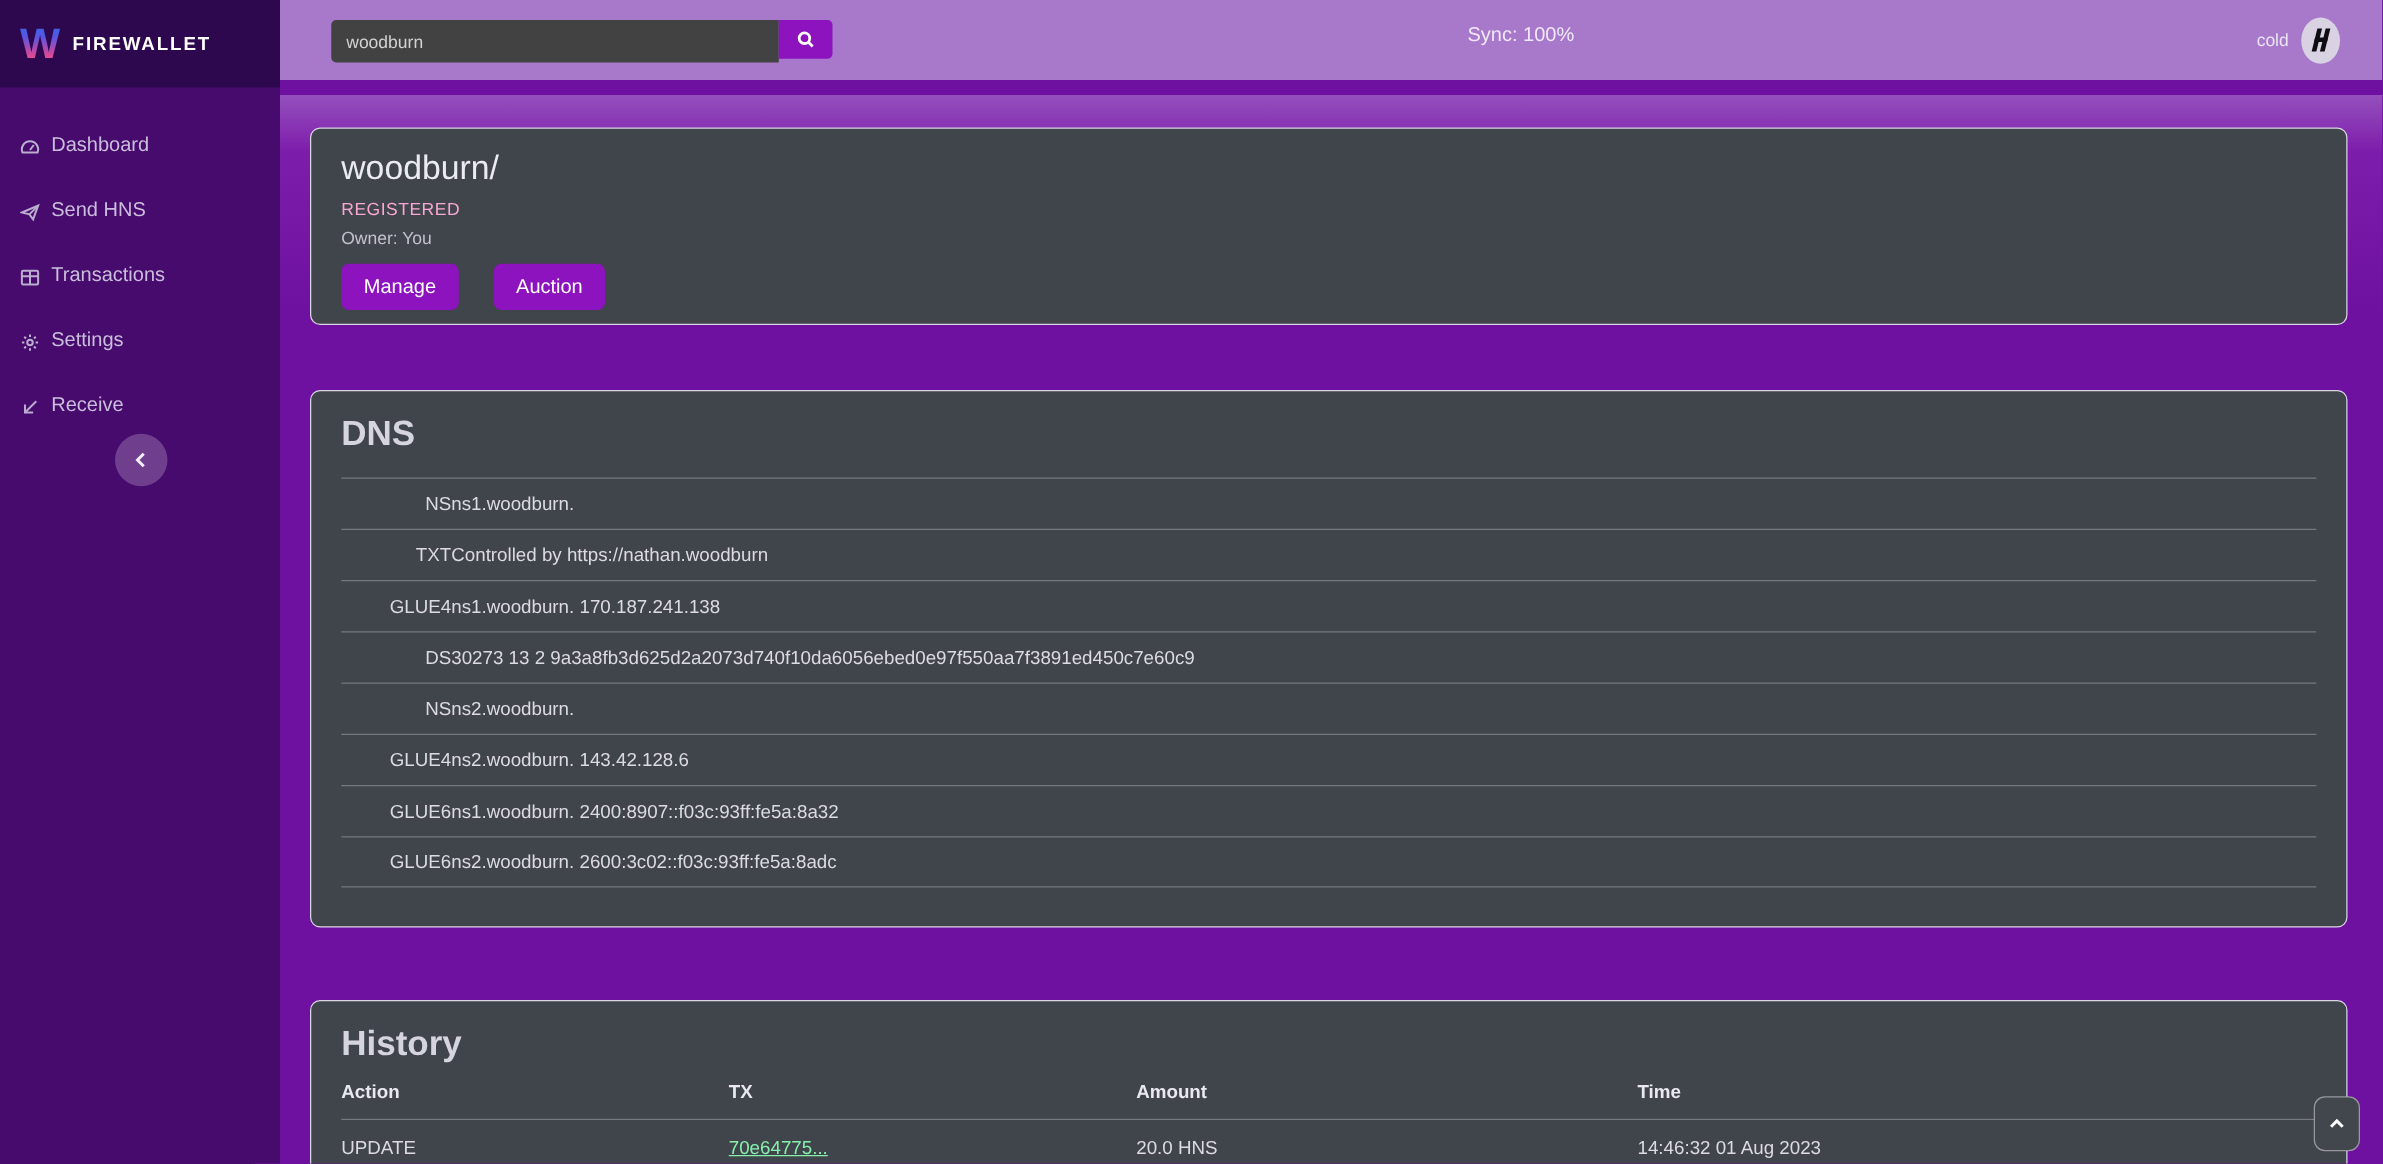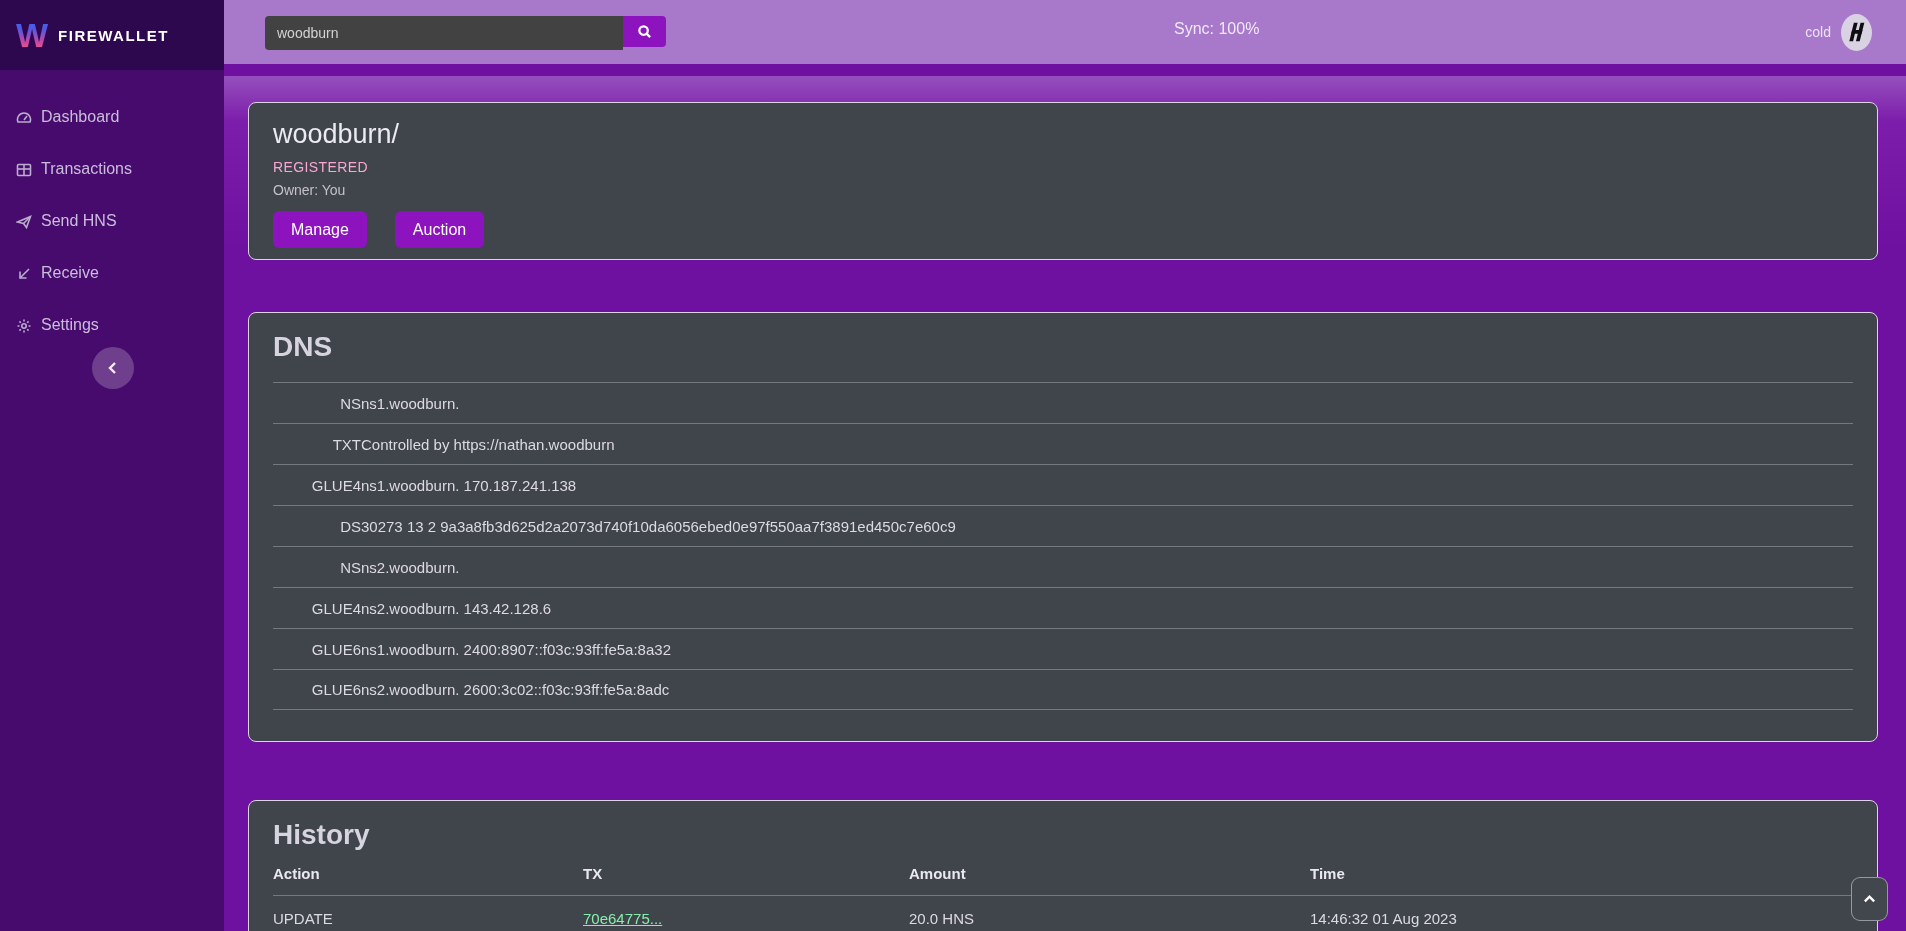--- a/index.html
+++ b/index.html
@@ -86,46 +86,46 @@
     <nav class="nav">
       <div class="nav-item">
         <svg viewBox="0 0 16 16">
             <path d="M2 12a6.5 6.5 0 1 1 12 0z"></path>
             <line x1="8" y1="10" x2="11" y2="6"></line>
           </svg>
         <span>Dashboard</span>
       </div>
       <div class="nav-item">
         <svg viewBox="0 0 16 16">
+            <path d="M1.5 8 L14.5 2.5 L10.5 13.5 L7.5 9.5 Z"></path>
+            <line x1="7.5" y1="9.5" x2="14.5" y2="2.5"></line>
+          </svg>
+        <span>Send HNS</span>
+      </div>
+      <div class="nav-item">
+        <svg viewBox="0 0 16 16">
             <rect x="1.5" y="2.5" width="13" height="11" rx="1"></rect>
             <line x1="1.5" y1="7" x2="14.5" y2="7"></line>
             <line x1="8" y1="2.5" x2="8" y2="13.5"></line>
           </svg>
         <span>Transactions</span>
       </div>
       <div class="nav-item">
         <svg viewBox="0 0 16 16">
-            <path d="M1.5 8 L14.5 2.5 L10.5 13.5 L7.5 9.5 Z"></path>
-            <line x1="7.5" y1="9.5" x2="14.5" y2="2.5"></line>
-          </svg>
-        <span>Send HNS</span>
+            <circle cx="8" cy="8" r="2.2"></circle>
+            <path d="M8 1.5v2M8 12.5v2M1.5 8h2M12.5 8h2M3.4 3.4l1.4 1.4M11.2 11.2l1.4 1.4M3.4 12.6l1.4-1.4M11.2 4.8l1.4-1.4"></path>
+          </svg>
+        <span>Settings</span>
       </div>
       <div class="nav-item">
         <svg viewBox="0 0 16 16">
             <line x1="13" y1="3" x2="4" y2="12"></line>
             <polyline points="4,5.5 4,12 10.5,12"></polyline>
           </svg>
         <span>Receive</span>
-      </div>
-      <div class="nav-item">
-        <svg viewBox="0 0 16 16">
-            <circle cx="8" cy="8" r="2.2"></circle>
-            <path d="M8 1.5v2M8 12.5v2M1.5 8h2M12.5 8h2M3.4 3.4l1.4 1.4M11.2 11.2l1.4 1.4M3.4 12.6l1.4-1.4M11.2 4.8l1.4-1.4"></path>
-          </svg>
-        <span>Settings</span>
       </div>
     </nav>
     <div class="collapse-btn">
       <svg viewBox="0 0 14 14">
           <polyline points="9,2 4,7 9,12"></polyline>
         </svg>
     </div>
   </aside>
 
   <header class="topbar">

